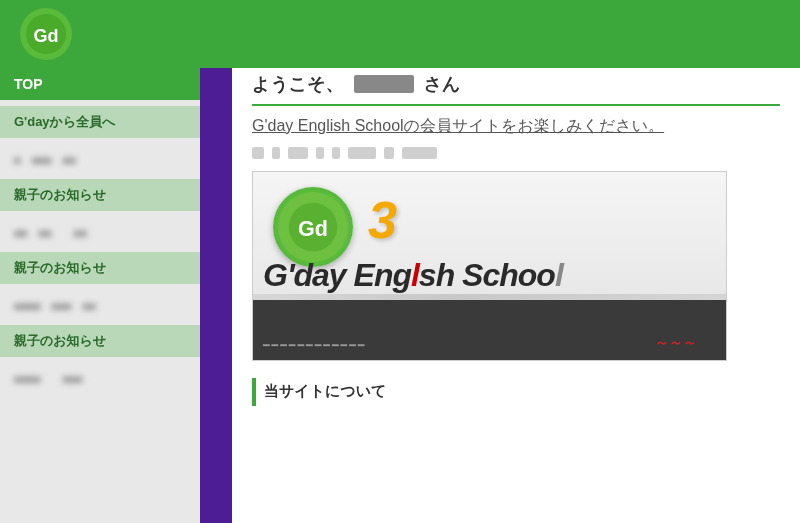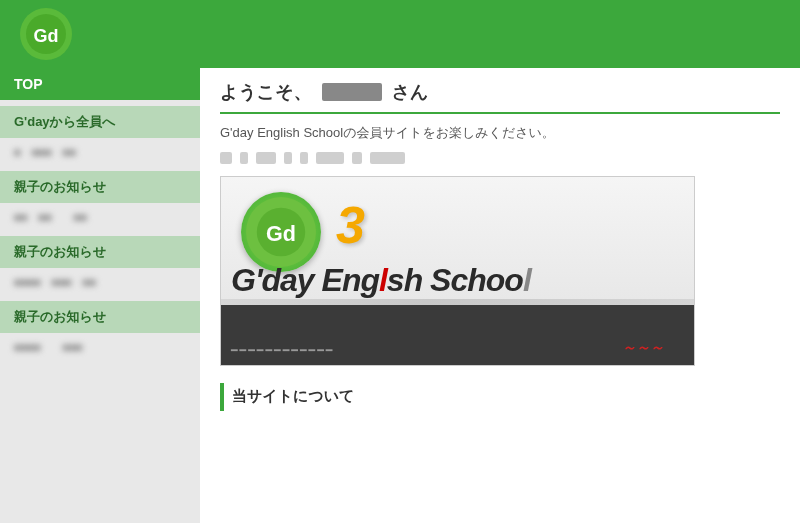--- a/index.html
+++ b/index.html
@@ -51,35 +51,36 @@
       padding: 8px 14px;
       margin-bottom: 2px;
     }
     .sidebar-section-header {
       background: #b8d8b8;
       color: #2a6a2a;
       font-weight: bold;
       font-size: 13px;
       padding: 7px 14px;
       margin-top: 6px;
-      margin-bottom: 2px;
+      margin-bottom: 10px;
     }
     .sidebar-item {
       padding: 5px 14px;
       color: #555;
       font-size: 12px;
       cursor: pointer;
     }
 
     
     #content {
       flex: 1;
       background: white;
-      padding: 12px 20px;
+      padding: 4px 20px;
       min-height: 455px;
+      margin-left: 32px;
     }
     #welcome-title {
       font-size: 18px;
       font-weight: bold;
       color: #333;
       border-bottom: 2px solid #3ca83c;
       padding-bottom: 8px;
       margin-bottom: 10px;
       display: flex;
       align-items: center;
@@ -89,23 +90,24 @@
       display: inline-block;
       background: #888;
       color: transparent;
       border-radius: 2px;
       width: 60px;
       height: 18px;
       vertical-align: middle;
       margin: 0 4px;
     }
     #welcome-sub {
-      font-size: 13px;
+      font-size: 16px;
       color: #555;
       margin-bottom: 10px;
+      text-decoration: underline;
     }
     #news-links {
       display: flex;
       gap: 8px;
       margin-bottom: 12px;
       flex-wrap: wrap;
     }
     .news-link-blur {
       display: inline-block;
       background: #bbb;

